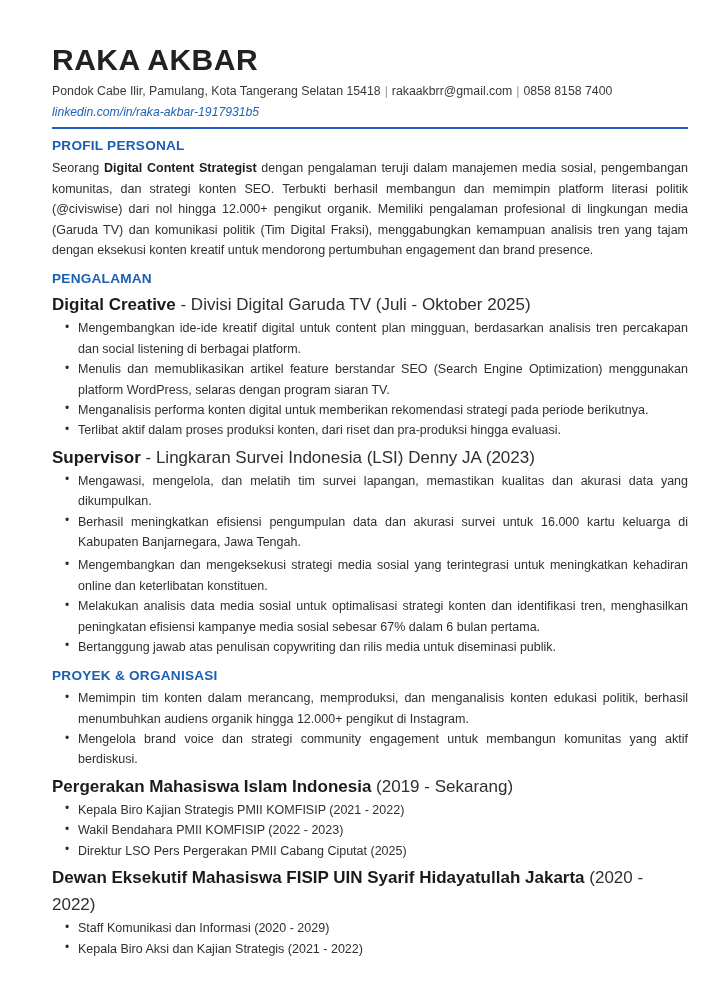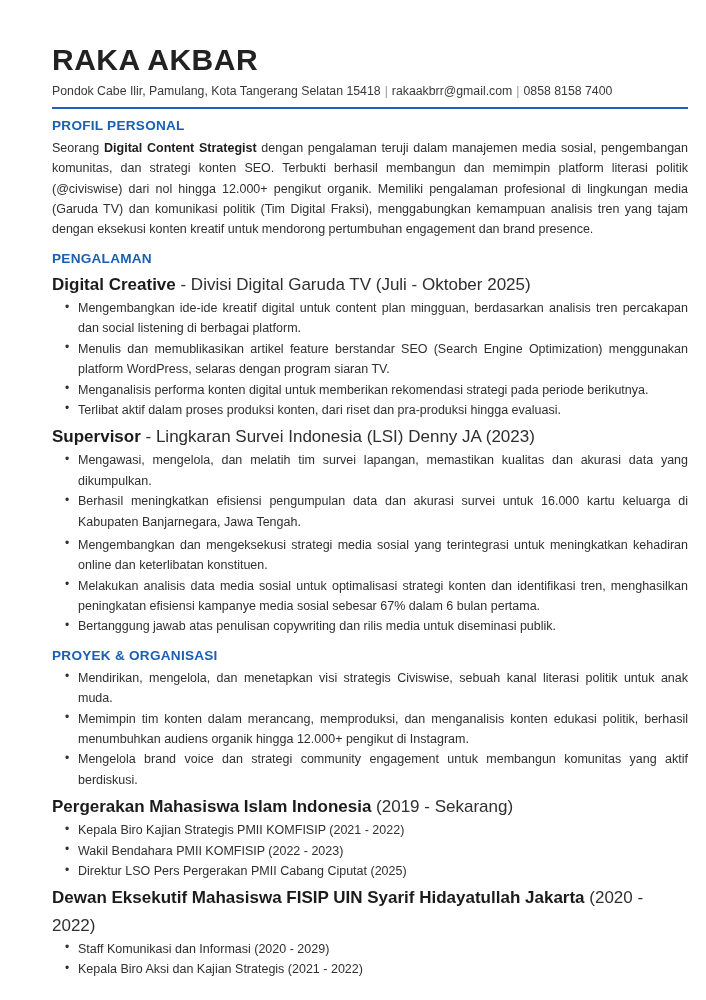--- a/index.html
+++ b/index.html
@@ -114,20 +114,21 @@
 </head>
 <body>
 
 <div class="page">
 
   <div>
     <h1 class="name">RAKA AKBAR</h1>
     <div class="contact-line">
       <span>Pondok Cabe Ilir, Pamulang, Kota Tangerang Selatan 15418</span><span class="sep">|</span><span>rakaakbrr@gmail.com</span><span class="sep">|</span><span>0858 8158 7400</span>
     </div>
+    <a class="linkedin" href="#">linkedin.com/in/raka-akbar-1917931b5</a>
     <hr class="header-rule">
   </div>
 
   <div class="section">
     <div class="section-title">PROFIL PERSONAL</div>
     <p class="para"><span>Seorang </span><b>Digital Content Strategist</b><span> dengan pengalaman teruji dalam manajemen media sosial, pengembangan komunitas, dan strategi konten SEO. Terbukti berhasil membangun dan memimpin platform literasi politik (@civiswise) dari nol hingga 12.000+ pengikut organik. Memiliki pengalaman profesional di lingkungan media (Garuda TV) dan komunikasi politik (Tim Digital Fraksi), menggabungkan kemampuan analisis tren yang tajam dengan eksekusi konten kreatif untuk mendorong pertumbuhan engagement dan brand presence.</span></p>
   </div>
 
   <div class="section">
     <div class="section-title">PENGALAMAN</div>
@@ -156,21 +157,20 @@
           </ul>
         </div>
       </div>
   </div>
 
   <div class="section">
     <div class="section-title">PROYEK &amp; ORGANISASI</div>
     <div>
         <div class="entry">
           <ul class="bullets">
-            <li>Mendirikan, mengelola, dan menetapkan visi strategis Civiswise, sebuah kanal literasi politik untuk anak muda.</li>
             <li>Memimpin tim konten dalam merancang, memproduksi, dan menganalisis konten edukasi politik, berhasil menumbuhkan audiens organik hingga 12.000+ pengikut di Instagram.</li>
             <li>Mengelola brand voice dan strategi community engagement untuk membangun komunitas yang aktif berdiskusi.</li>
           </ul>
         </div>
         <div class="entry">
           <p class="entry-head"><span class="role">Pergerakan Mahasiswa Islam Indonesia</span><span> (2019 - Sekarang)</span></p>
           <ul class="bullets tight">
             <li>Kepala Biro Kajian Strategis PMII KOMFISIP (2021 - 2022)</li>
             <li>Wakil Bendahara PMII KOMFISIP (2022 - 2023)</li>
             <li>Direktur LSO Pers Pergerakan PMII Cabang Ciputat (2025)</li>

